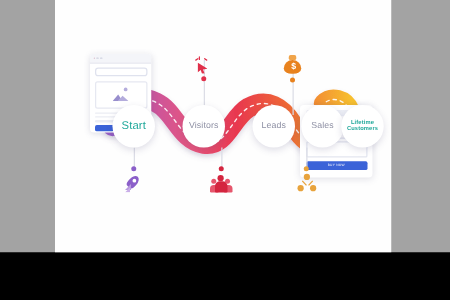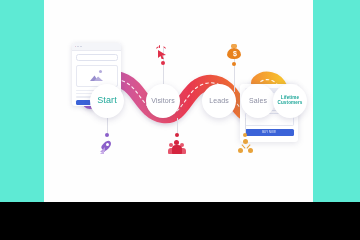--- a/index.html
+++ b/index.html
@@ -1,17 +1,17 @@
 <!DOCTYPE html>
 <html><head>
 <meta charset="utf-8">
 <style>
   html,body{margin:0;padding:0;background:#000;}
   body{width:360px;height:202px;overflow:hidden;font-family:"Liberation Sans",sans-serif;}
-  #stage{position:relative;width:360px;height:202px;background:#5eead4;}
+  #stage{position:relative;width:360px;height:202px;background:#a3a3a3;}
   #canvas{position:absolute;left:44px;top:0;width:269px;height:202px;background:#fefefe;overflow:hidden;}
 
   .road-wrap{position:absolute;left:0;top:0;width:269px;height:202px;}
 
   
   .browser{position:absolute;left:28px;top:43px;width:49px;height:63px;background:#fff;
     border-radius:3px;box-shadow:0 1px 5px rgba(90,90,130,.20);overflow:hidden;}
   .br-bar{height:7px;background:#f4f5f9;display:flex;align-items:center;padding-left:2.5px;gap:1.3px;border-bottom:1px solid #e9eaf1;}
   .br-dot{width:1.6px;height:1.6px;border-radius:50%;background:#cfd2e0;}
   .br-dot.d1{background:#d9b9c9;}

